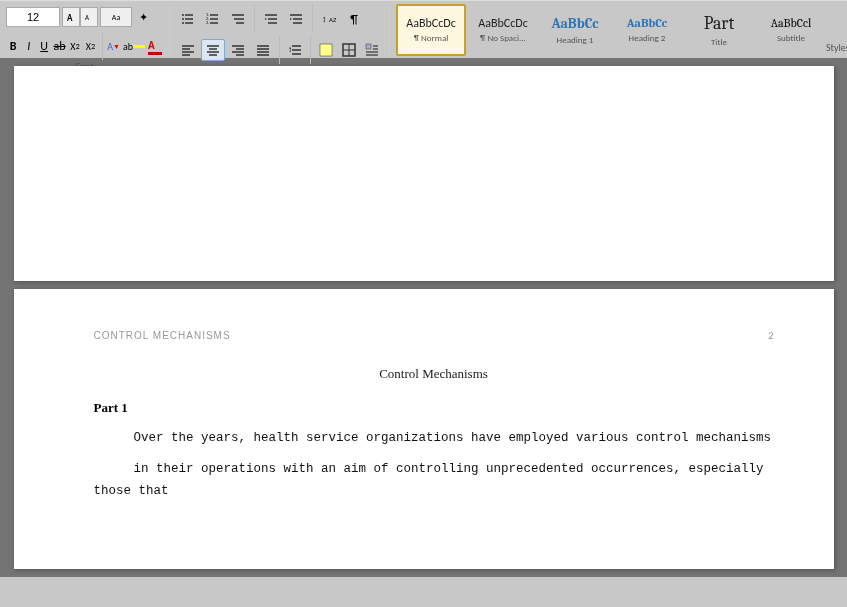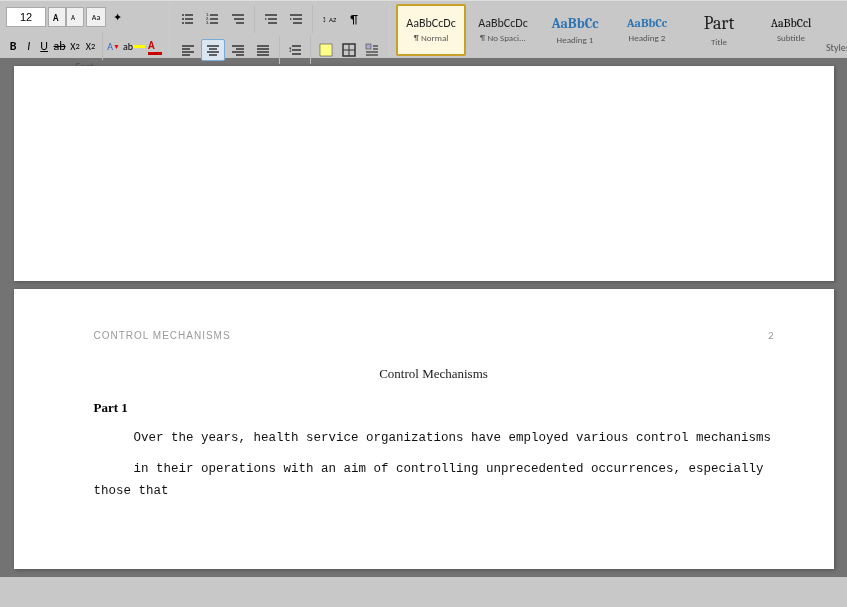--- a/index.html
+++ b/index.html
@@ -34,21 +34,21 @@
     .page-content { padding: 40px 60px 40px 80px; min-height: 280px; }
 
     .page-header { display: flex; justify-content: space-between; align-items: center; margin-bottom: 20px; padding-bottom: 4px; border-bottom: none; }
     .page-header-text { font-size: 10px; color: #999; letter-spacing: 1px; text-transform: uppercase; font-family: Arial, sans-serif; }
     .page-number { font-size: 11px; color: #999; }
 
     .doc-title { text-align: center; font-size: 13px; font-weight: normal; color: #1a1a1a; margin-bottom: 18px; font-family: 'Times New Roman', serif; }
     .doc-part { font-weight: bold; font-size: 13px; margin-bottom: 12px; font-family: 'Times New Roman', serif; }
     .doc-body { font-size: 12.5px; font-family: Liberation Mono, monospace; line-height: 1.7; color: #111; text-indent: 40px; }
     .doc-body p { margin-bottom: 10px; }
-    .font-input { border: 1px solid #aaa; height: 20px; font-size: 11px; text-align: center; background: white; width: 40px; }
+    .font-input { border: 1px solid #aaa; height: 20px; font-size: 11px; text-align: center; background: white; width: 54px; }
     .btn-cluster { display: flex; align-items: center; }
     .small-btn { width: 18px; height: 20px; border: 1px solid #aaa; background: #f0f0f0; font-size: 8px; cursor: pointer; display: flex; align-items: center; justify-content: center; }
 
     .align-btn { width: 26px; height: 22px; border: 1px solid transparent; background: transparent; cursor: pointer; display: flex; align-items: center; justify-content: center; border-radius: 2px; }
     .align-btn.active { background: #dce6f0; border-color: #7baad4; }
   </style>
 </head>
 <body>
 
 <div>
@@ -64,21 +64,21 @@
             <svg width="10" height="10" viewBox="0 0 10 10">
                 <text x="1" y="9" font-size="9" font-weight="bold">A</text>
               </svg>
           </div>
           <div class="small-btn">
             <svg width="8" height="8" viewBox="0 0 8 8">
                 <text x="0" y="7" font-size="7">A</text>
               </svg>
           </div>
         </div>
-        <div class="small-btn" style="width:20px">Aa</div>
+        <div class="small-btn" style="width:32px">Aa</div>
         <div class="icon-btn" style="font-size:10px;">
           <svg width="14" height="14" viewBox="0 0 14 14">
             <text x="0" y="11" font-size="11" font-family="Arial">✦</text>
           </svg>
         </div>
       </div>
       <div class="font-group-bottom">
 
         <div class="icon-btn">
             <b>B</b>

